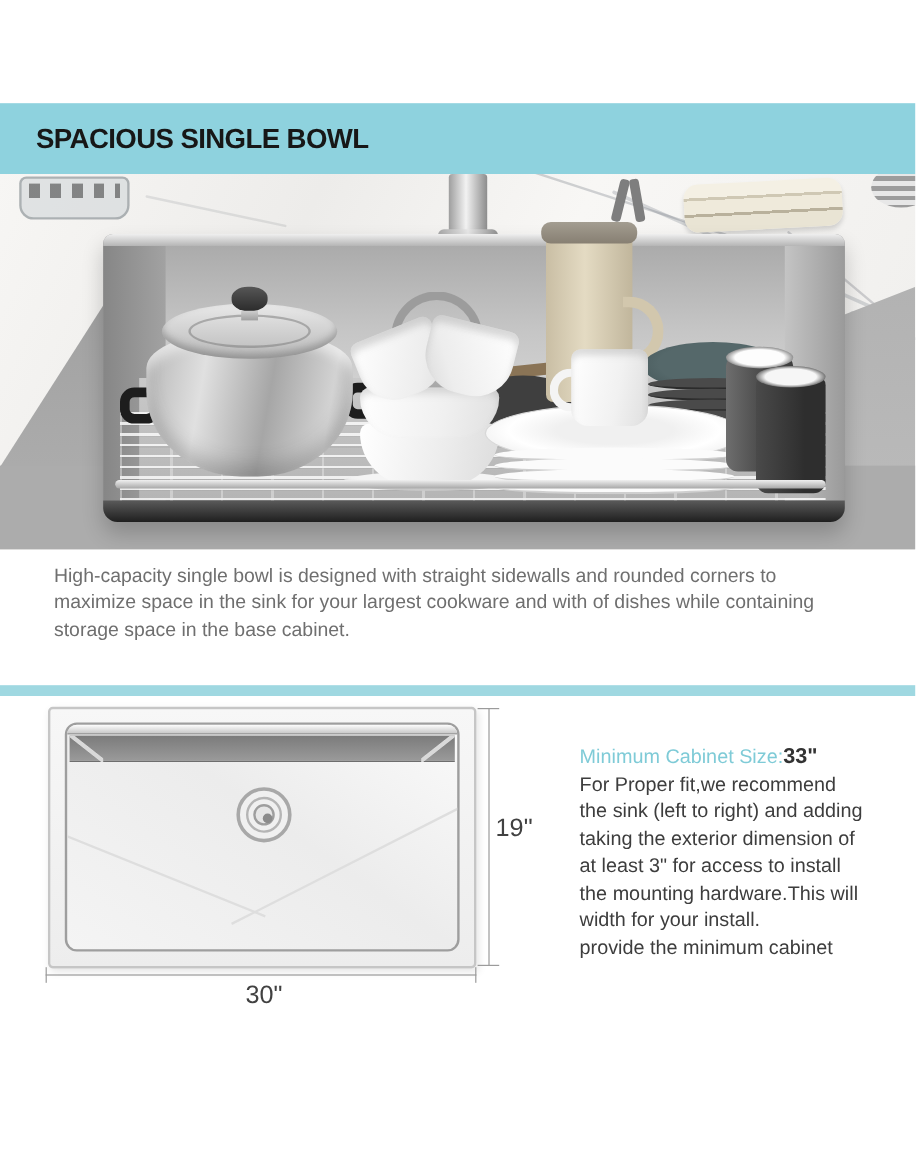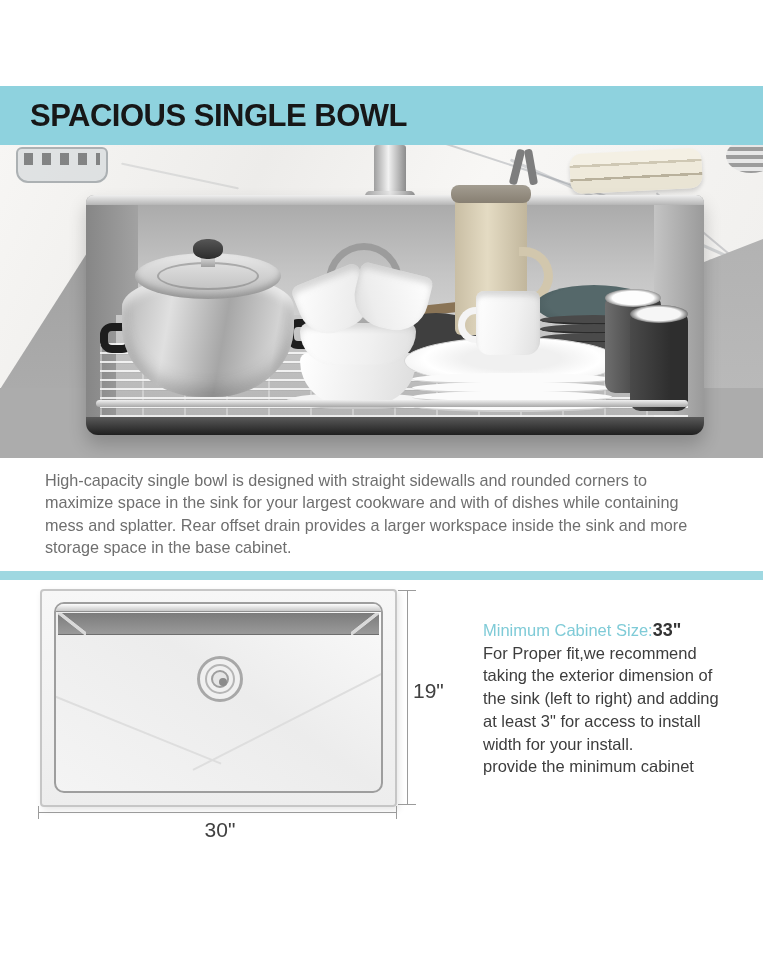--- a/index.html
+++ b/index.html
@@ -10,21 +10,21 @@
     --text-dark:#3d3d3d;
     --dim-gray:#9b9b9b;
   }
   *{margin:0;padding:0;box-sizing:border-box;}
   html,body{background:#fff;}
   body{font-family:"Liberation Sans",sans-serif;}
   .page{position:relative;width:763px;height:960px;background:#fff;overflow:hidden;}
 
   
   .header-band{position:absolute;left:0;top:86px;width:763px;height:59px;background:var(--band-teal);display:flex;align-items:center;}
-  .header-title{padding-left:30px;font-size:31px;font-weight:700;letter-spacing:-0.5px;color:#171717;}
+  .header-title{padding-left:30px;font-size:23px;font-weight:700;letter-spacing:-0.5px;color:#171717;}
 
   
   .photo{position:absolute;left:0;top:145px;width:763px;height:313px;overflow:hidden;
     background:linear-gradient(115deg,#f7f6f4 0%,#edecea 30%,#f8f7f5 55%,#efeeec 100%);}
   .vein{position:absolute;border-radius:2px;}
   .v1{left:430px;top:22px;width:180px;height:2px;background:rgba(110,115,125,.30);transform:rotate(18deg);}
   .v2{left:500px;top:62px;width:240px;height:3px;background:rgba(120,125,135,.28);transform:rotate(24deg);}
   .v3{left:640px;top:92px;width:140px;height:2px;background:rgba(120,125,135,.32);transform:rotate(40deg);}
   .v4{left:120px;top:30px;width:120px;height:2px;background:rgba(120,125,135,.18);transform:rotate(12deg);}
   .v5{left:690px;top:150px;width:90px;height:3px;background:rgba(120,125,135,.28);transform:rotate(55deg);}
@@ -242,21 +242,20 @@
     <div class="dish tumbler t2"></div>
     <div class="dish tumbler-rim r2"></div>
 
     <div class="dish rack-front-bar"></div>
     <div class="dish front-lip"></div>
   </div>
 
   <div class="description">
     <div>High-capacity single bowl is designed with straight sidewalls and rounded corners to</div>
     <div>maximize space in the sink for your largest cookware and with of dishes while containing</div>
-    <div>mess and splatter. Rear offset drain provides a larger workspace inside the sink and more</div>
     <div>storage space in the base cabinet.</div>
   </div>
 
   <div class="divider"></div>
 
   <div class="sink-diagram">
     <div class="bowl">
       <div class="crease cl"></div>
       <div class="crease cr"></div>
       <div class="bowl-shelf-rim"></div>
@@ -274,20 +273,21 @@
   <div class="dim-v"></div>
   <div class="dim-v-label">19"</div>
   <div class="dim-h"></div>
   <div class="dim-h-label">30"</div>
 
   <div class="cabinet-note">
     <div>
       <span class="cn-label">Minimum Cabinet Size:</span><span class="cn-value">33"</span>
     </div>
     <div>For Proper fit,we recommend</div>
+    <div>the sink (left to right) and adding</div>
     <div>taking the exterior dimension of</div>
-    <div>the sink (left to right) and adding</div>
     <div>at least 3" for access to install</div>
+    <div>the mounting hardware.This will</div>
     <div>width for your install.</div>
     <div>provide the minimum cabinet</div>
   </div>
 
 </div>
 
 </body></html>

